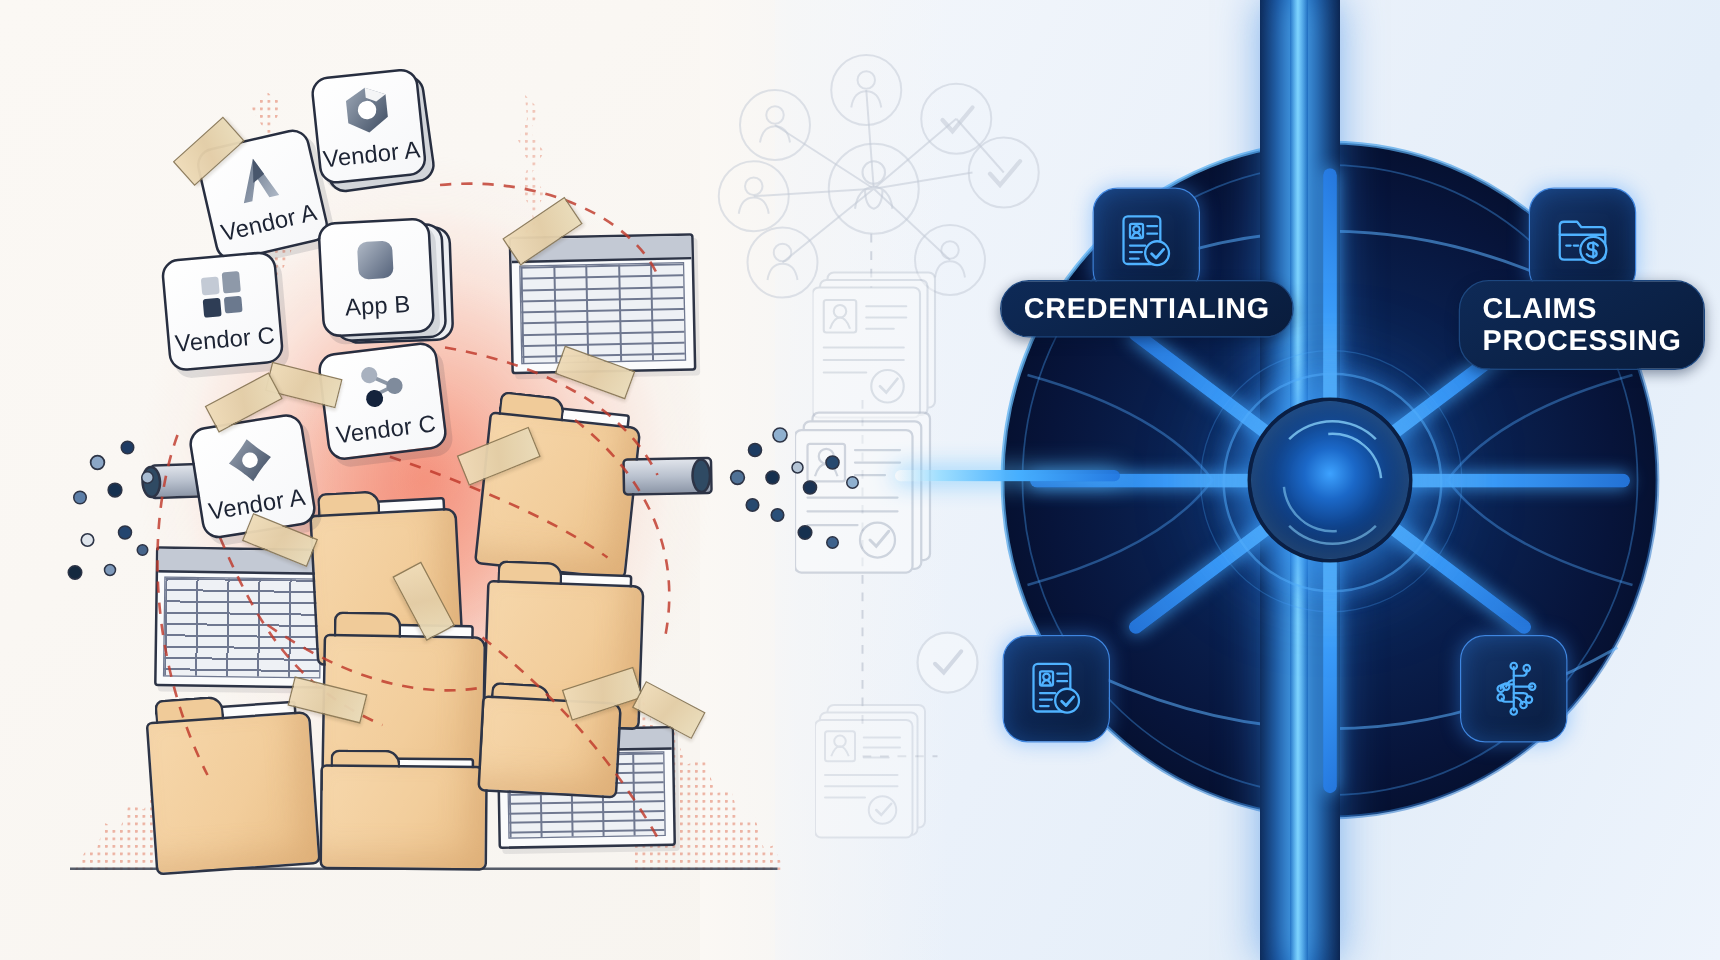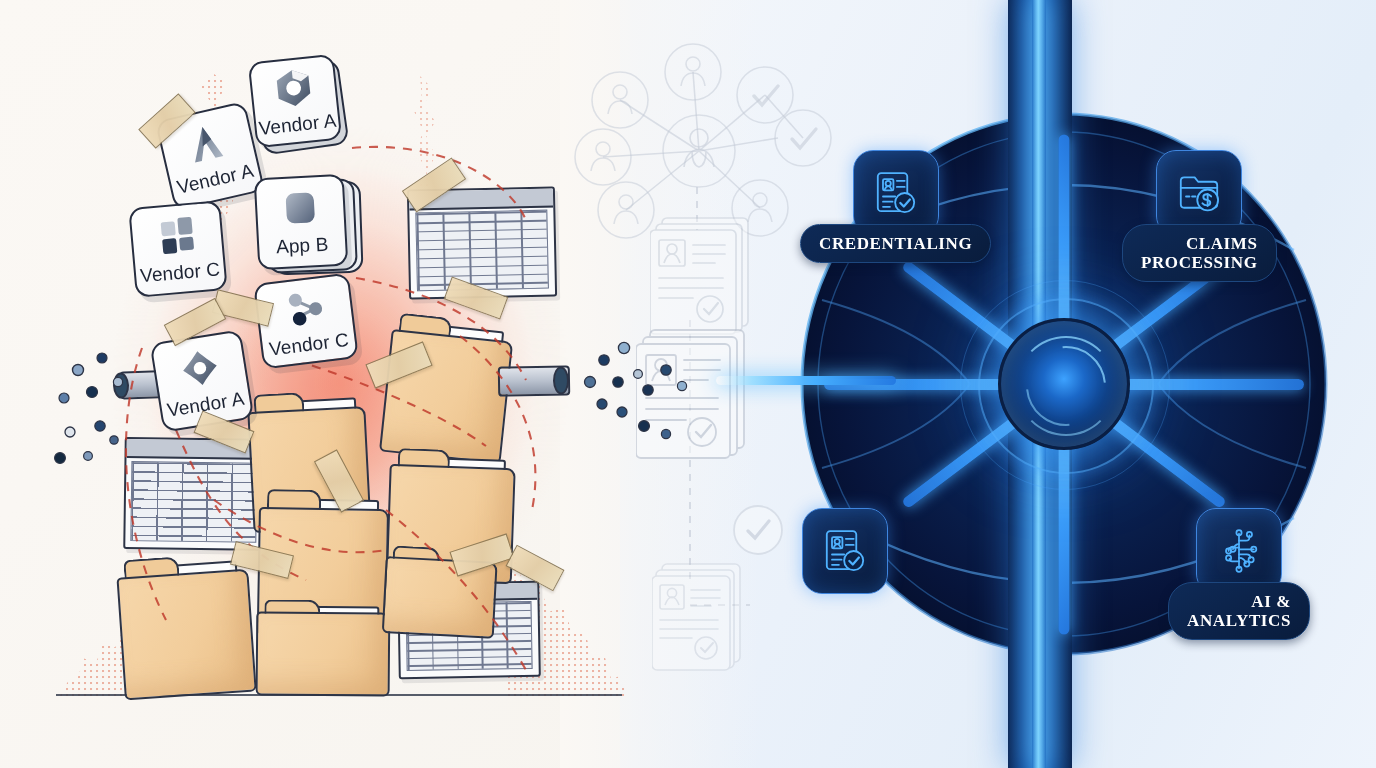--- a/index.html
+++ b/index.html
@@ -91,23 +91,23 @@
   .node{position:absolute;display:flex;flex-direction:column;align-items:center;}
   .node-icon{width:86px;height:86px;border-radius:20px;
     background:linear-gradient(145deg,#16386e 0%,#0d2550 55%,#0a1c3d 100%);
     border:1.6px solid #3f86e0;box-sizing:border-box;
     box-shadow:0 0 16px rgba(60,150,255,.45),inset 0 0 18px rgba(40,120,220,.35);
     display:flex;align-items:center;justify-content:center;}
   .node-pill{margin-top:-12px;padding:9px 18px;border-radius:24px;
     background:linear-gradient(150deg,#0e2a57 0%,#091c3c 100%);
     border:1px solid #1d477f;
     box-shadow:0 3px 10px rgba(5,20,50,.45);
-    color:#fff;font-size:17px;font-weight:bold;letter-spacing:.6px;line-height:1.12;
-    text-align:right;white-space:pre-line;
-    font-family:Liberation Serif, serif;}
+    color:#fff;font-size:23px;font-weight:bold;letter-spacing:.6px;line-height:1.12;
+    text-align:left;white-space:pre-line;
+    font-family:Liberation Sans, sans-serif;}
 
   .core{position:absolute;left:228px;top:318px;width:132px;height:132px;border-radius:50%;
     background:radial-gradient(circle at 50% 46%,#3da2ff 0%,#1b68c8 22%,#0e3f86 48%,#0a2350 74%,#081a3c 100%);
     box-shadow:0 0 40px rgba(60,160,255,.75),0 0 90px rgba(40,120,230,.45),
       inset 0 0 26px rgba(120,200,255,.35);
     border:3px solid #0a1f44;box-sizing:border-box;}
   .core-ring{position:absolute;left:208px;top:298px;width:172px;height:172px;border-radius:50%;
     border:2px solid rgba(90,180,255,.55);box-shadow:0 0 18px rgba(70,160,255,.35);}
   .core-ring2{position:absolute;left:190px;top:280px;width:208px;height:208px;border-radius:50%;
     border:1.6px solid rgba(80,170,255,.28);}
@@ -501,21 +501,21 @@
           <path d="M31 16 h9 M31 23 h9"></path>
           <path d="M15 34 h14 M15 40 h11 M15 46 h8"></path>
           <circle cx="40" cy="41" r="11" fill="#0b2248"></circle>
           <path d="M35 41.5 l4 4 l7 -8" stroke-width="2.6"></path>
         </g>
       </svg>
     </div>
     <div class="node-pill">CREDENTIALING</div>
   </div>
 
-  <div class="node" style="left:1122px;top:150px;">
+  <div class="node" style="left:1167px;top:150px;">
     <div class="node-icon">
       <svg viewBox="0 0 60 60" width="52" height="52">
         <g fill="none" stroke="#4fb2ff" stroke-width="2.1" stroke-linecap="round" stroke-linejoin="round">
           <path d="M9 16 q0 -4 4 -4 h12 l4 5 h18 q4 0 4 4 v22 q0 4 -4 4 H13 q-4 0 -4 -4 Z"></path>
           <path d="M9 24 h42"></path>
           <path d="M15 34 h4 M22 34 h4 M29 34 h4"></path>
           <circle cx="40" cy="38" r="12" fill="#0b2248"></circle>
           <path d="M40 31 v14" stroke-width="2.2"></path>
           <path d="M44 34 q-2 -2.5 -5 -2.5 q-4 0 -4 3 q0 3 4 3.4 q4 .4 4 3.4 q0 3 -4 3 q-3 0 -5 -2.4" stroke-width="2.2"></path>
         </g>
@@ -559,17 +559,15 @@
           <circle cx="18" cy="30" r="3"></circle>
           <circle cx="44" cy="40" r="3"></circle>
           <circle cx="18" cy="38" r="3"></circle>
           <circle cx="23" cy="28" r="3"></circle>
           <circle cx="39" cy="45" r="3"></circle>
           <circle cx="47" cy="28" r="3"></circle>
           <path d="M30 28 h14 q3 0 3 0"></path>
         </g>
       </svg>
     </div>
-    <div class="node-pill">AI &amp;
-ANALYTICS</div>
   </div>
 
 </div>
 
 </body></html>

